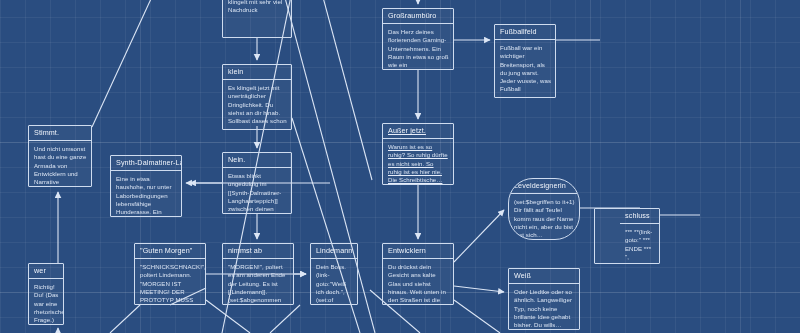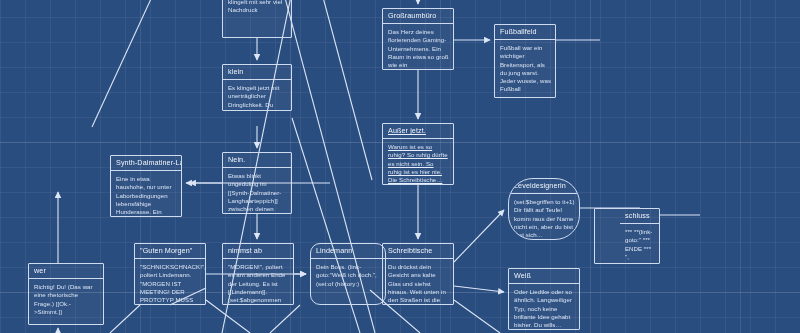--- a/index.html
+++ b/index.html
@@ -111,73 +111,77 @@
       <line x1="454" y1="300" x2="500" y2="333"></line>
       <line x1="292" y1="118" x2="360" y2="333"></line>
     </g>
   </svg>
 
   <div class="passage" style="left:222px;top:-24px;width:70px;height:62px;">
 
     <div class="pbody">die Telefone sehr, sehr [[klein]]. Es klingelt mit sehr viel Nachdruck</div>
   </div>
 
-  <div class="passage" style="left:222px;top:64px;width:70px;height:47px;">
+  <div class="passage" style="left:222px;top:64px;width:70px;height:66px;">
     <div class="ptitle">klein</div>
     <div class="pbody">Es klingelt jetzt mit unerträglicher Dringlichkeit. Du siehst an dir hinab. Sollbast dases schon</div>
   </div>
 
   <div class="passage" style="left:222px;top:243px;width:72px;height:62px;">
     <div class="ptitle">nimmst ab</div>
     <div class="pbody">"MORGEN!", poltert es am anderen Ende der Leitung. Es ist [[Lindemann]]. (set:$abgenommen</div>
   </div>
 
   <div class="passage" style="left:222px;top:152px;width:70px;height:62px;">
     <div class="ptitle">Nein.</div>
     <div class="pbody">Etwas blinkt ungeduldig im [[Synth-Dalmatiner-Langhaarteppich]] zwischen deinen</div>
   </div>
 
-  <div class="passage" style="left:310px;top:243px;width:76px;height:62px;border-radius:10px;">
+  <div class="passage" style="left:310px;top:243px;width:48px;height:62px;">
     <div class="ptitle">Lindemann</div>
     <div class="pbody">Dein Boss. (link-goto:"Weiß ich doch.", (set:of (history:)</div>
   </div>
 
   <div class="passage" style="left:134px;top:243px;width:72px;height:62px;">
     <div class="ptitle">"Guten Morgen"</div>
     <div class="pbody">"SCHNICKSCHNACK!", poltert Lindemann. "MORGEN IST MEETING! DER PROTOTYP MUSS</div>
   </div>
 
   <div class="passage" style="left:110px;top:155px;width:72px;height:62px;">
     <div class="ptitle">Synth-Dalmatiner-La</div>
     <div class="pbody">Eine in etwa haushohe, nur unter Laborbedingungen lebensfähige Hunderasse. Ein</div>
   </div>
 
+  <div class="passage" style="left:28px;top:125px;width:64px;height:62px;">
+    <div class="ptitle">Stimmt.</div>
+    <div class="pbody">Und nicht umsonst hast du eine ganze Armada von Entwicklern und Narrative Designern</div>
+  </div>
 
-  <div class="passage" style="left:28px;top:263px;width:76px;height:62px;">
+  <div class="passage" style="left:28px;top:263px;width:36px;height:62px;">
     <div class="ptitle">wer</div>
     <div class="pbody">Richtig! Du! (Das war eine rhetorische Frage.) [[Ok.-&gt;Stimmt.]]</div>
   </div>
 
   <div class="passage" style="left:382px;top:8px;width:72px;height:62px;">
     <div class="ptitle">Großraumbüro</div>
     <div class="pbody">Das Herz deines florierenden Gaming-Unternehmens. Ein Raum in etwa so groß wie ein</div>
   </div>
 
   <div class="passage" style="left:494px;top:8px;width:62px;height:74px;margin-top:16px;">
     <div class="ptitle">Fußballfeld</div>
     <div class="pbody">Fußball war ein wichtiger Breitensport, als du jung warst. Jeder wusste, was Fußball</div>
   </div>
 
   <div class="passage" style="left:382px;top:123px;width:72px;height:62px;text-decoration:underline;">
     <div class="ptitle">Außer jetzt.</div>
     <div class="pbody">Warum ist es so ruhig? So ruhig dürfte es nicht sein. So ruhig ist es hier nie. Die Schreibtische…</div>
   </div>
 
   <div class="passage" style="left:382px;top:243px;width:72px;height:62px;">
-    <div class="ptitle">Schreibtische</div>
+    <div class="ptitle">Entwicklern</div>
     <div class="pbody">Du drückst dein Gesicht ans kalte Glas und siehst hinaus. Weit unten in den Straßen ist die Hölle</div>
   </div>
 
   <div class="passage" style="left:508px;top:178px;width:72px;height:62px;border-radius:25px;">
     <div class="ptitle">Leveldesignerin</div>
     <div class="pbody">(set:$begriffen to it+1) Dir fällt auf Teufel komm raus der Name nicht ein, aber du bist fest sich…</div>
   </div>
 
   <div class="passage" style="left:508px;top:268px;width:72px;height:62px;">
     <div class="ptitle">Weiß</div>

